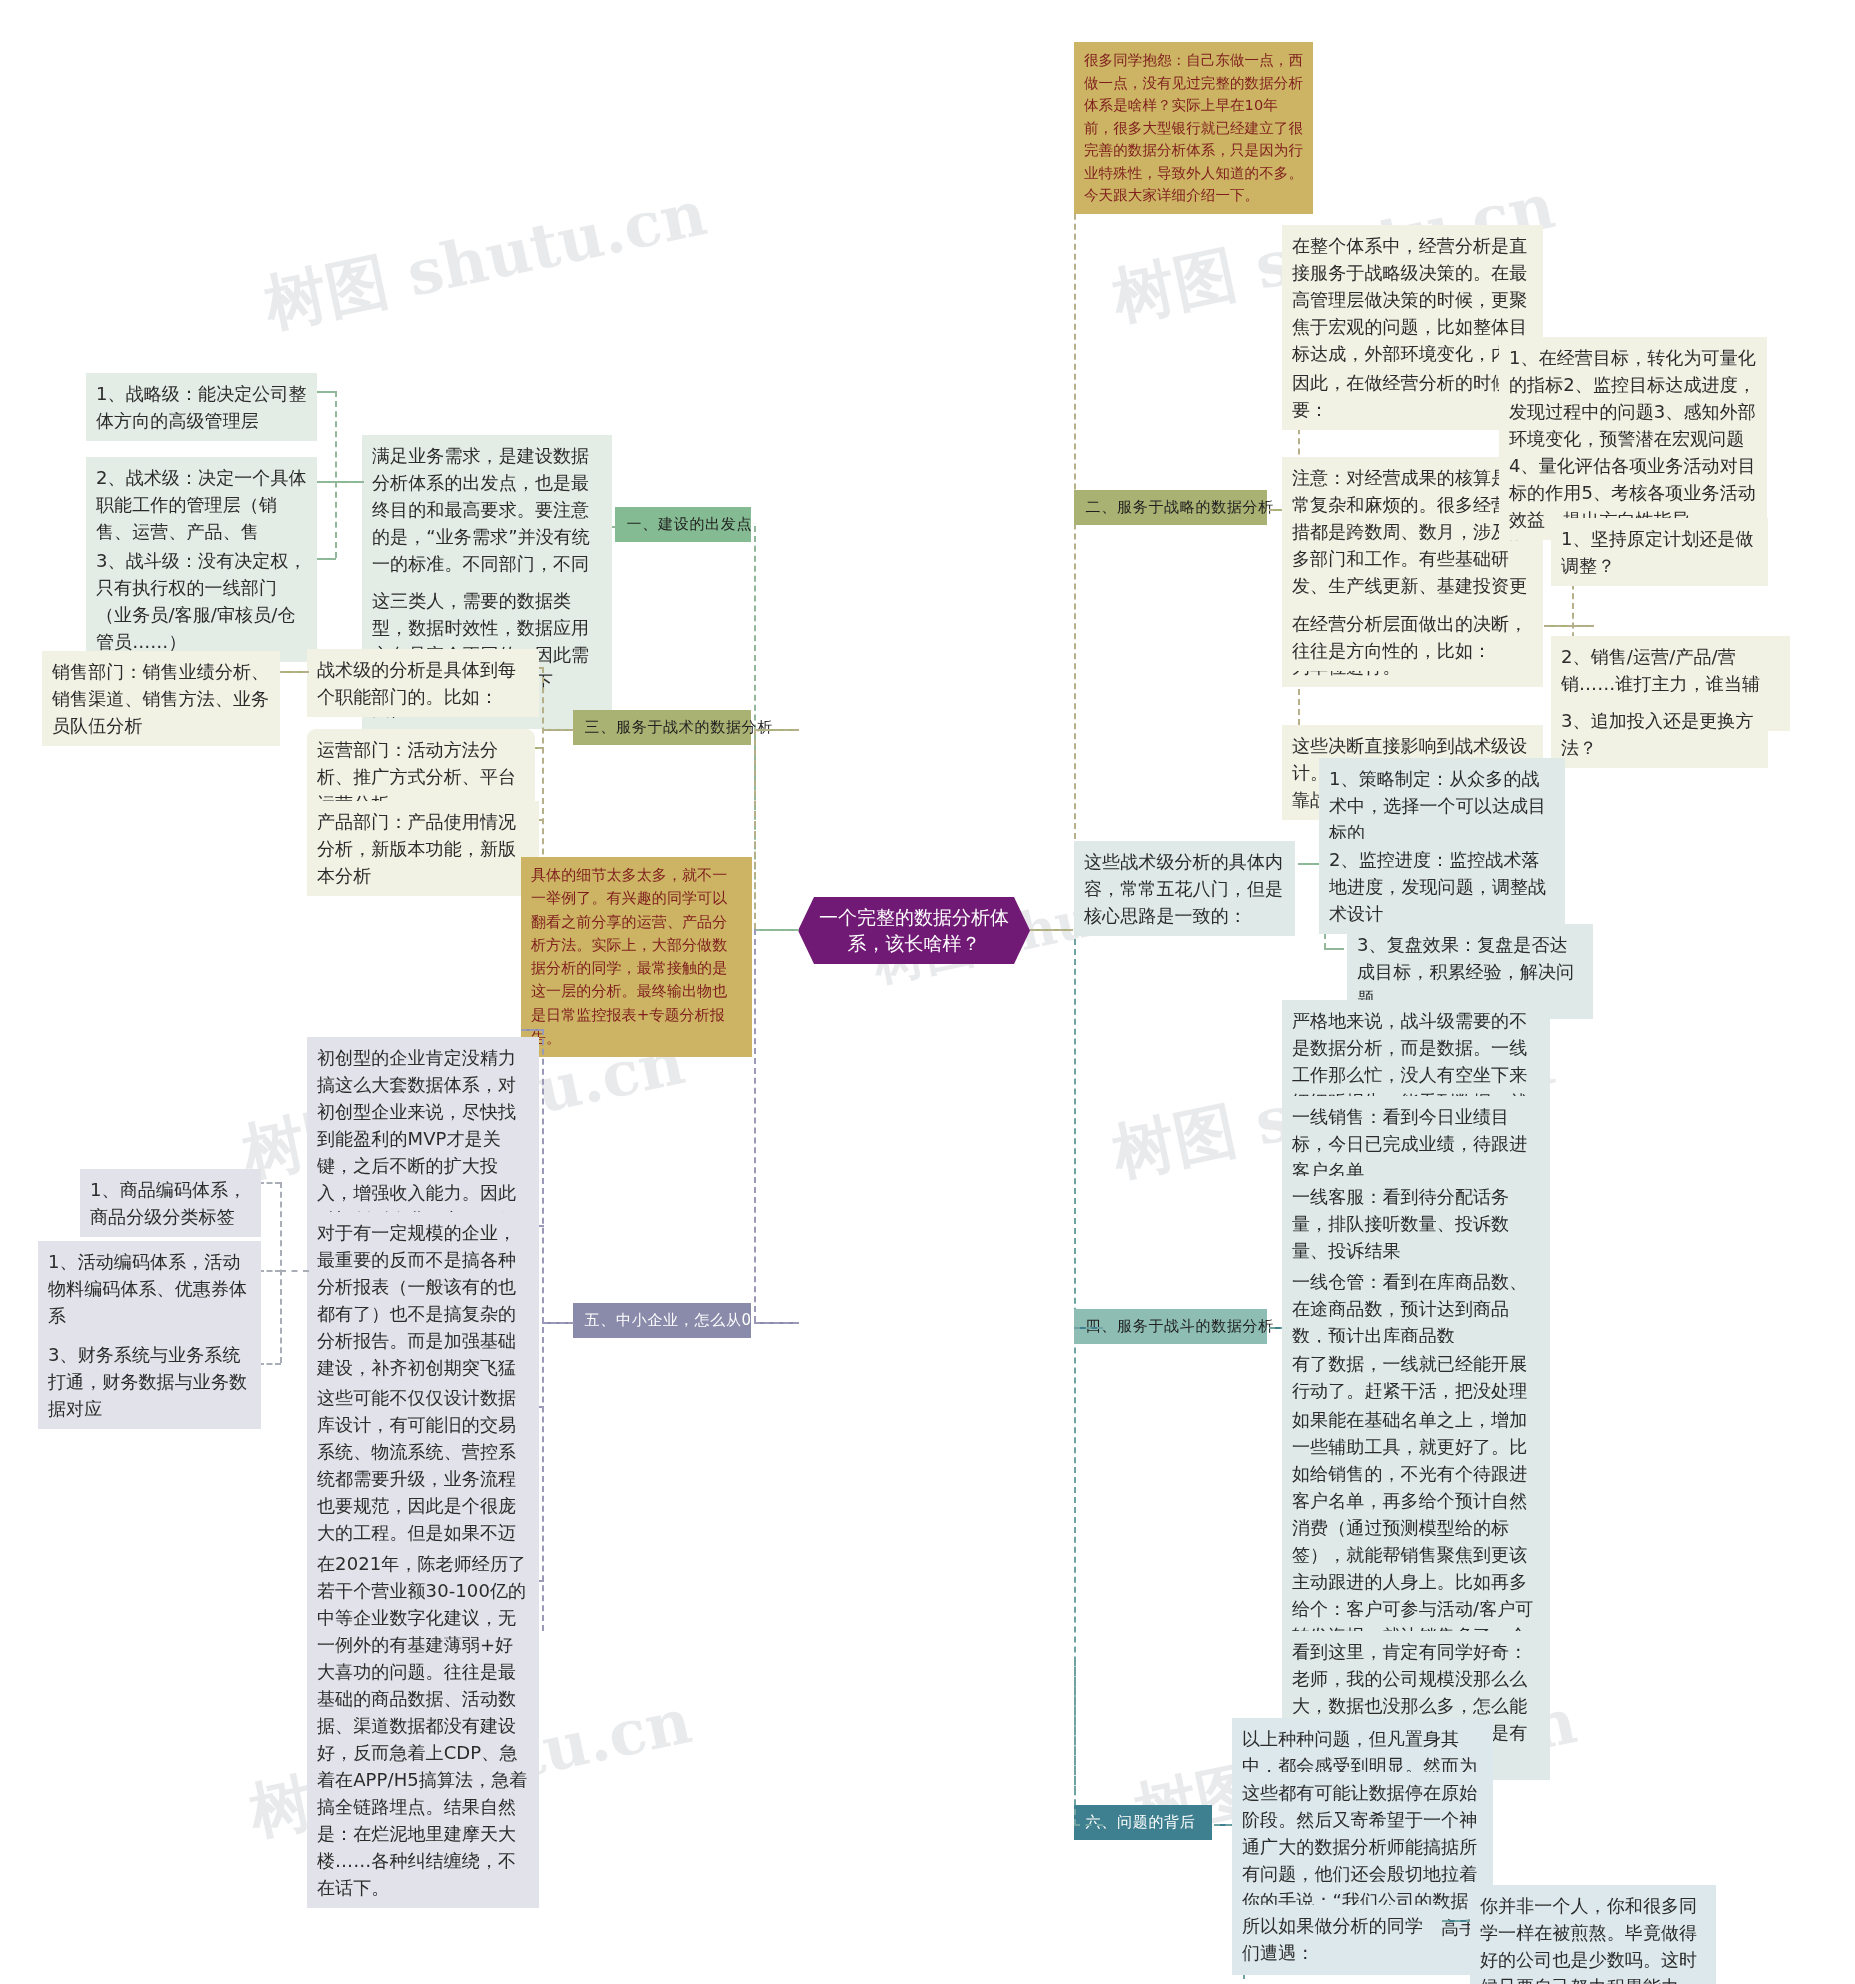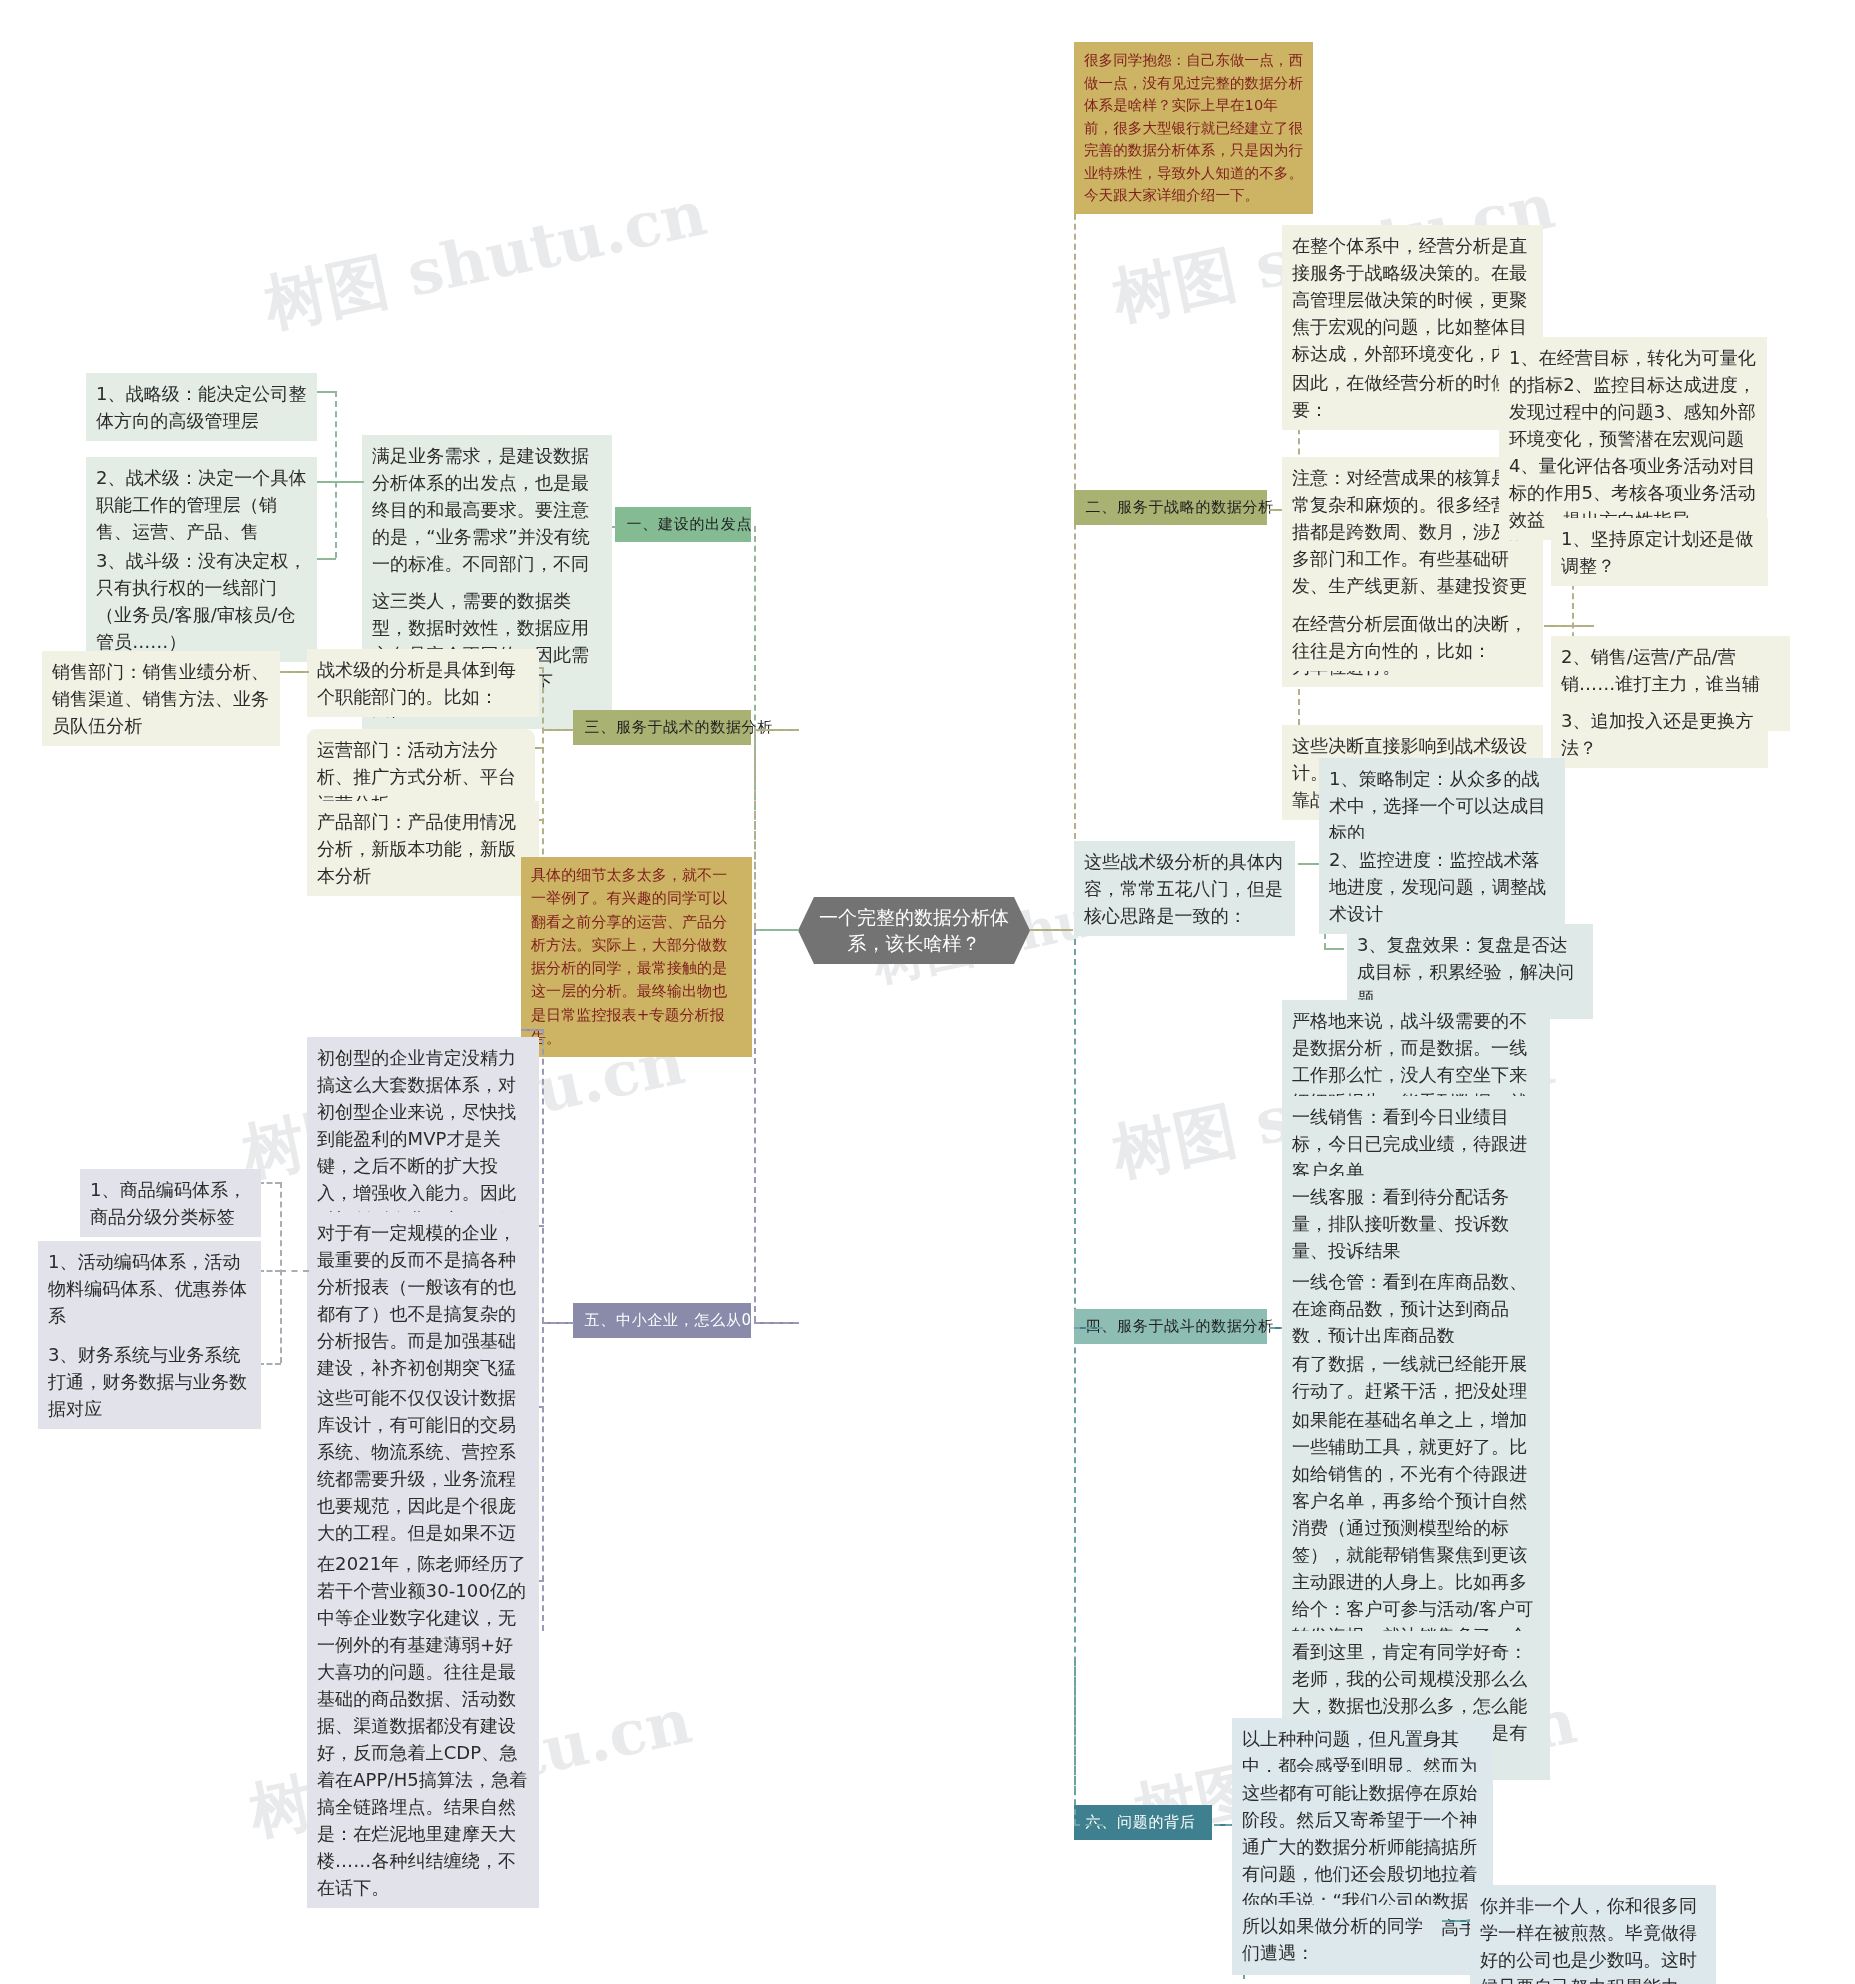--- a/index.html
+++ b/index.html
@@ -53,21 +53,21 @@
   }
   .h-green{background:#85bb92;}
   .h-olive{background:#a9b173;}
   .h-mint{background:#8dbdb3;}
   .h-teal{background:#3f8090;color:#fff;}
   .h-purple{background:#8a8bab;color:#fff;}
 
   
   #central{
     position:absolute;left:798px;top:897px;width:232px;height:67px;
-    background:#737373;color:#fff;font-size:19px;line-height:1.35;
+    background:#701a75;color:#fff;font-size:19px;line-height:1.35;
     display:flex;align-items:center;justify-content:center;text-align:center;
     padding:0 19px;box-sizing:border-box;
     clip-path:polygon(16px 0,calc(100% - 16px) 0,100% 50%,calc(100% - 16px) 100%,16px 100%,0 50%);
   }
 </style>
 </head>
 <body>
 
 <div id="canvas">
 

